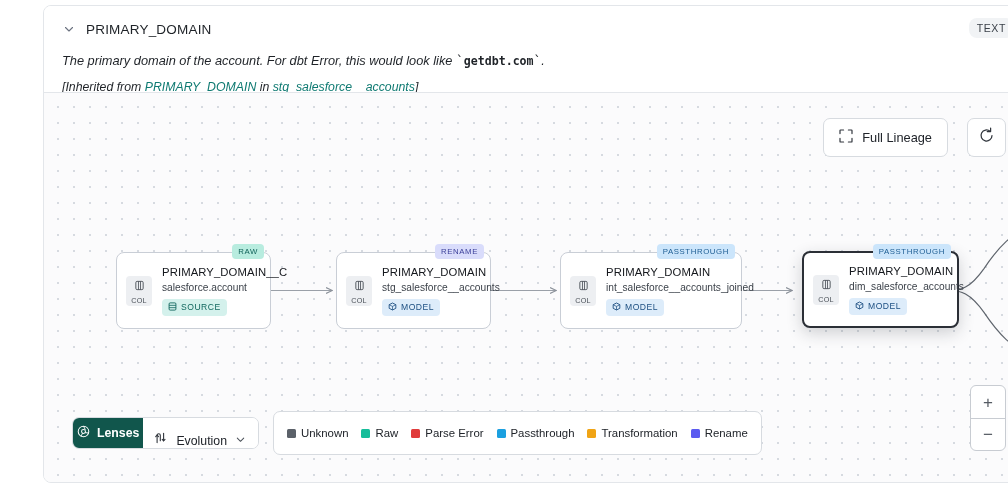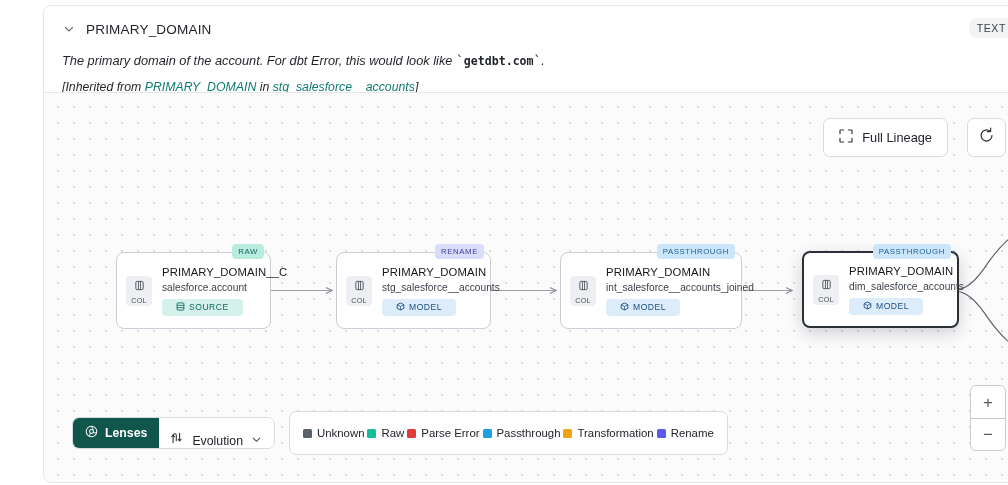--- a/index.html
+++ b/index.html
@@ -137,21 +137,21 @@
     white-space: nowrap;
   }
   .node .nsub {
     margin-top: 4px;
     font-size: 10.2px; color: #3c424a; white-space: nowrap;
   }
   .kind {
     margin-top: 6px;
     display: inline-flex; align-items: center; gap: 4px;
     font-size: 8.6px; letter-spacing: .5px;
-    padding: 3px 14px; border-radius: 4px;
+    padding: 3px 6px; border-radius: 4px;
   }
   .kind.source { background: #d4f1ec; color: #12675e; }
   .kind.model  { background: #ddecfa; color: #1d4f82; }
 
   .tag {
     position: absolute; top: -9px;
     font-size: 7.8px; letter-spacing: .6px;
     padding: 3px 6px 3px 6px; border-radius: 4px;
     white-space: nowrap;
   }
@@ -164,31 +164,31 @@
     position: absolute; left: 28px; bottom: 28px;
     display: flex; align-items: center; gap: 14px;
   }
   .lens-group {
     display: flex; height: 32px;
     border: 1px solid #d7dbe0; border-radius: 7px; overflow: hidden;
     background: #fff;
   }
   .lens-btn {
     display: flex; align-items: center; gap: 7px;
-    padding: 0 12px;
+    padding: 0 4px;
     background: #11564c; color: #fff;
     font-size: 12.3px; font-weight: bold; cursor: pointer;
   }
   .evo-btn {
     display: flex; align-items: flex-end; gap: 8px;
     padding: 0 12px 0 11px;
     background: #fff; color: #20242a; font-size: 12.3px; cursor: pointer;
   }
   .legend {
-    display: flex; align-items: center; gap: 3px;
+    display: flex; align-items: center; gap: 13px;
     height: 44px; padding: 16px 13px;
     background: #fff; border: 1px solid #d7dbe0; border-radius: 7px;
   }
   .lg-item { display: flex; align-items: center; gap: 5px; font-size: 11.4px; color: #20242a; }
   .sw { width: 9px; height: 9px; border-radius: 1.5px; display: block; }
 </style>
 </head>
 <body>
 
 <div class="panel">

